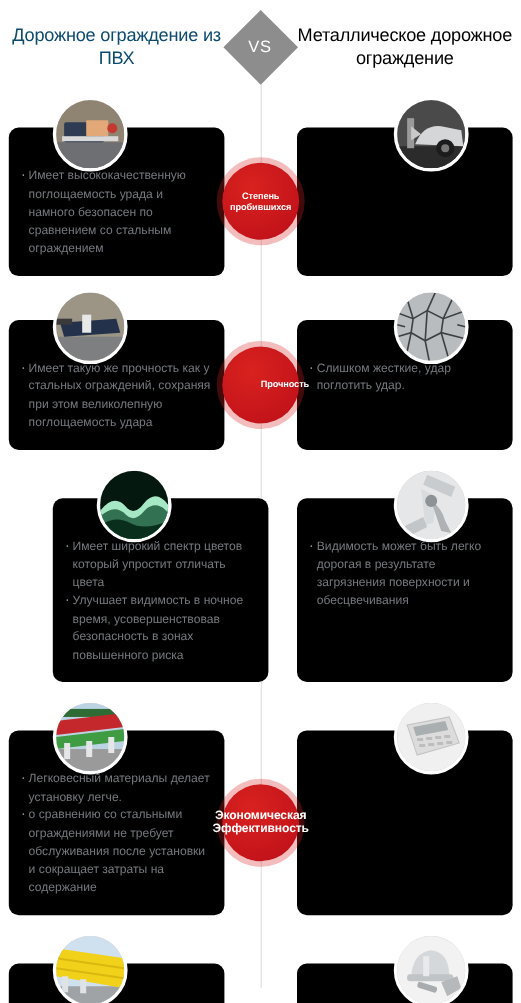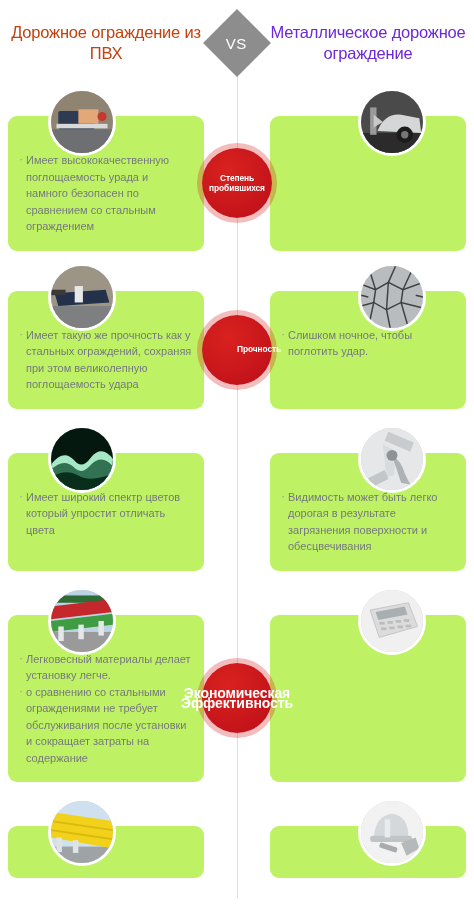--- a/index.html
+++ b/index.html
@@ -29,24 +29,24 @@
     box-sizing: border-box;
   }
   .header-title {
     width: 200px;
     text-align: center;
     font-size: 16.5px;
     line-height: 21px;
     letter-spacing: -0.2px;
   }
   .header-title.left {
-    color: #c2410c;
+    color: #0c4a6e;
   }
   .header-title.right {
-    color: #6d28d9;
+    color: #000000;
   }
   .vs-wrap {
     position: absolute;
     left: 50%;
     top: 12px;
     transform: translateX(-50%);
     width: 62px;
     height: 62px;
     z-index: 6;
   }
@@ -89,21 +89,21 @@
     position: relative;
     display: flex;
     justify-content: space-between;
     padding: 0 8px;
     box-sizing: border-box;
     margin-bottom: 22px;
   }
 
   .card {
     width: 196px;
-    background: #bef264;
+    background: #000000;
     border-radius: 9px;
     box-sizing: border-box;
     padding: 36px 11px 16px 11px;
     position: relative;
   }
 
   
   .thumb {
     position: absolute;
     top: -28px;
@@ -162,21 +162,21 @@
   }
   .badge-label {
     color: #ffffff;
     font-size: 8.4px;
     font-weight: bold;
     line-height: 10.5px;
     text-align: center;
     width: 96px;
     letter-spacing: -0.1px;
   }
-  .badge-label.wide { width: 112px; font-size: 14px; }
+  .badge-label.wide { width: 112px; font-size: 11px; }
   .badge-label.single { width: 96px; padding-left: 44px; }
 </style>
 </head>
 <body>
 
 <div class="header">
   <div class="header-title left">Дорожное ограждение из ПВХ</div>
 
   <div class="vs-wrap">
     <div class="vs-diamond">
@@ -262,37 +262,38 @@
             <path d="M58 0 L46 26"></path>
             <path d="M14 40 L8 68"></path>
             <path d="M28 48 L32 68"></path>
             <path d="M44 40 L52 68"></path>
             <path d="M0 32 L8 34"></path>
             <path d="M60 32 L68 34"></path>
           </g>
         </svg>
       </div>
       <ul class="bullets">
-        <li>Слишком ночное, чтобы поглотить удар.</li>
-      </ul>
-    </div>
-  </div>
-
-  <div class="row" style="margin-top:44px;">
+        <li>Слишком жесткие, удар поглотить удар.</li>
+      </ul>
+    </div>
+  </div>
+
+  <div class="row" style="margin-top:44px;margin-left:40px;">
     <div class="card">
       <div class="thumb left-shift">
         <svg viewBox="0 0 68 68" preserveAspectRatio="xMidYMid slice">
           <rect width="68" height="68" fill="#05180f"></rect>
           <path d="M0 40 Q14 22 26 36 Q34 46 44 32 Q56 18 68 34 L68 68 L0 68 Z" fill="#a6e8c6"></path>
           <path d="M0 46 Q14 32 26 44 Q34 52 44 40 Q56 28 68 42 L68 68 L0 68 Z" fill="#1d5c3c" opacity="0.85"></path>
           <path d="M0 54 Q16 44 30 52 Q44 60 68 50 L68 68 L0 68 Z" fill="#0a2e1c"></path>
         </svg>
       </div>
       <ul class="bullets">
         <li>Имеет широкий спектр цветов который упростит отличать цвета</li>
+        <li>Улучшает видимость в ночное время, усовершенствовав безопасность в зонах повышенного риска</li>
       </ul>
     </div>
 
 
     <div class="card">
       <div class="thumb right-shift">
         <svg viewBox="0 0 68 68" preserveAspectRatio="xMidYMid slice">
           <rect width="68" height="68" fill="#e6e7e8"></rect>
           <path d="M30 4 L58 16 L54 26 L26 14 Z" fill="#c9ccce"></path>
           <path d="M24 18 L40 26 L36 52 L28 54 Z" fill="#d9dcde"></path>

